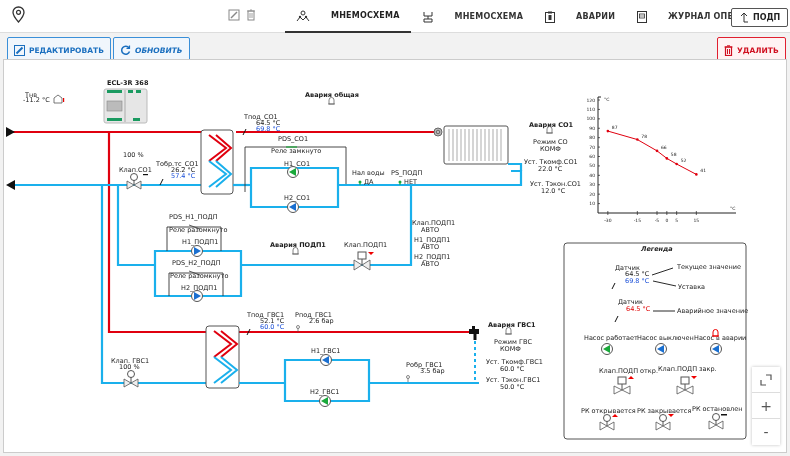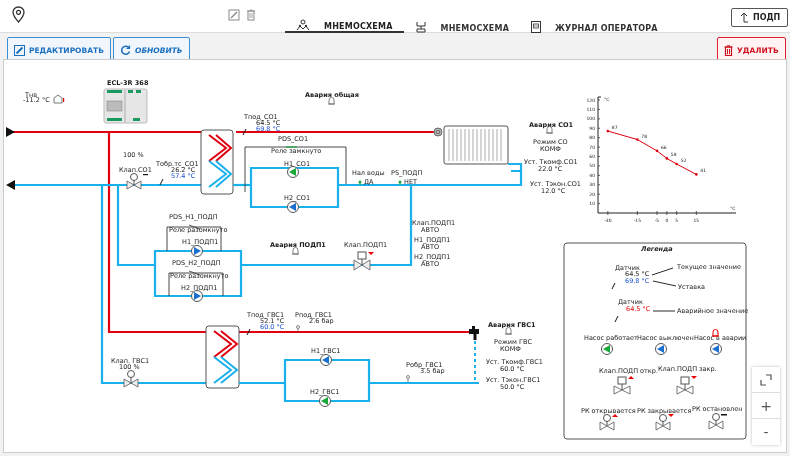--- a/index.html
+++ b/index.html
@@ -2,21 +2,21 @@
 <html><head>
 <meta charset="utf-8">
 <style>
   * { box-sizing: border-box; margin: 0; padding: 0; }
   body { width: 790px; height: 456px; background: #f2f2f2; font-family: "DejaVu Sans", sans-serif; position: relative; overflow: hidden; color: #222; }
   .topbar { position: absolute; left: 0; top: 0; width: 790px; height: 33px; background: #fff; border-bottom: 1px solid #ddd; }
   .loc-icon { position: absolute; left: 12px; top: 6px; }
   .edit-mini { position: absolute; left: 228px; top: 6px; }
   .trash-mini { position: absolute; left: 246px; top: 6px; }
   .tabs { position: absolute; left: 285px; top: 0; height: 33px; display: flex; }
-  .tab { height: 33px; padding: 0 11px; display: flex; align-items: flex-end; gap: 14px; font-size: 8px; font-weight: bold; color: #333; letter-spacing: 0.2px; }
+  .tab { height: 33px; padding: 0 11px; display: flex; align-items: center; gap: 21px; font-size: 8px; font-weight: bold; color: #333; letter-spacing: 0.2px; }
   .tab.active { border-bottom: 2px solid #333; color: #222; }
   .tab svg { flex: none; }
   .back-btn { position: absolute; left: 731px; top: 8px; height: 19px; padding: 0 7px; border: 1px solid #555; border-radius: 2px; background: #fff; display: flex; align-items: center; gap: 4px; font-size: 8px; font-weight: bold; }
   .toolbar { position: absolute; left: 0; top: 33px; width: 790px; height: 26px; }
   .btn { position: absolute; top: 4px; height: 17px; padding: 12px 6px; border: 1px solid #3a8fd8; border-radius: 2px; background: #f0f6fc; display: flex; align-items: center; gap: 4px; font-size: 7.5px; font-weight: bold; color: #1a6fbf; }
   .btn-edit { left: 7px; }
   .btn-refresh { left: 113px; font-style: italic; }
   .btn-del { left: 717px; border-color: #e02030; background: #fff3f3; color: #d01020; }
   .canvas { position: absolute; left: 3px; top: 59px; width: 784px; height: 394px; background: #fff; border: 1px solid #ccc; }
   svg text { font-family: "DejaVu Sans", sans-serif; }
@@ -58,20 +58,28 @@
           <circle cx="4" cy="7" r="1.2" fill="#333"></circle>
           <circle cx="10" cy="7" r="1.2" fill="#333"></circle>
         </svg>
       <span>МНЕМОСХЕМА</span>
     </div>
     <div class="tab">
       <svg width="12" height="12" viewBox="0 0 12 12">
           <path d="M2 1 V5 H10 V1 M6 5 V8 M2 8 H10 V11 H2 Z" fill="none" stroke="#333" stroke-width="1"></path>
         </svg>
       <span>МНЕМОСХЕМА</span>
+    </div>
+    <div class="tab">
+      <svg width="10" height="12" viewBox="0 0 10 12">
+          <rect x="0.5" y="1.5" width="9" height="10" fill="none" stroke="#333" stroke-width="1"></rect>
+          <rect x="3" y="0.5" width="4" height="2" fill="#333"></rect>
+          <rect x="3.5" y="4" width="3" height="5" fill="#333"></rect>
+        </svg>
+      <span>АВАРИИ</span>
     </div>
     <div class="tab">
       <svg width="10" height="12" viewBox="0 0 10 12">
           <rect x="0.5" y="0.5" width="9" height="11" fill="none" stroke="#333" stroke-width="1"></rect>
           <rect x="2.5" y="3" width="5" height="4" fill="none" stroke="#333" stroke-width="0.8"></rect>
           <path d="M3 5 H7" stroke="#333" stroke-width="0.6"></path>
         </svg>
       <span>ЖУРНАЛ ОПЕРАТОРА</span>
     </div>
   </div>

